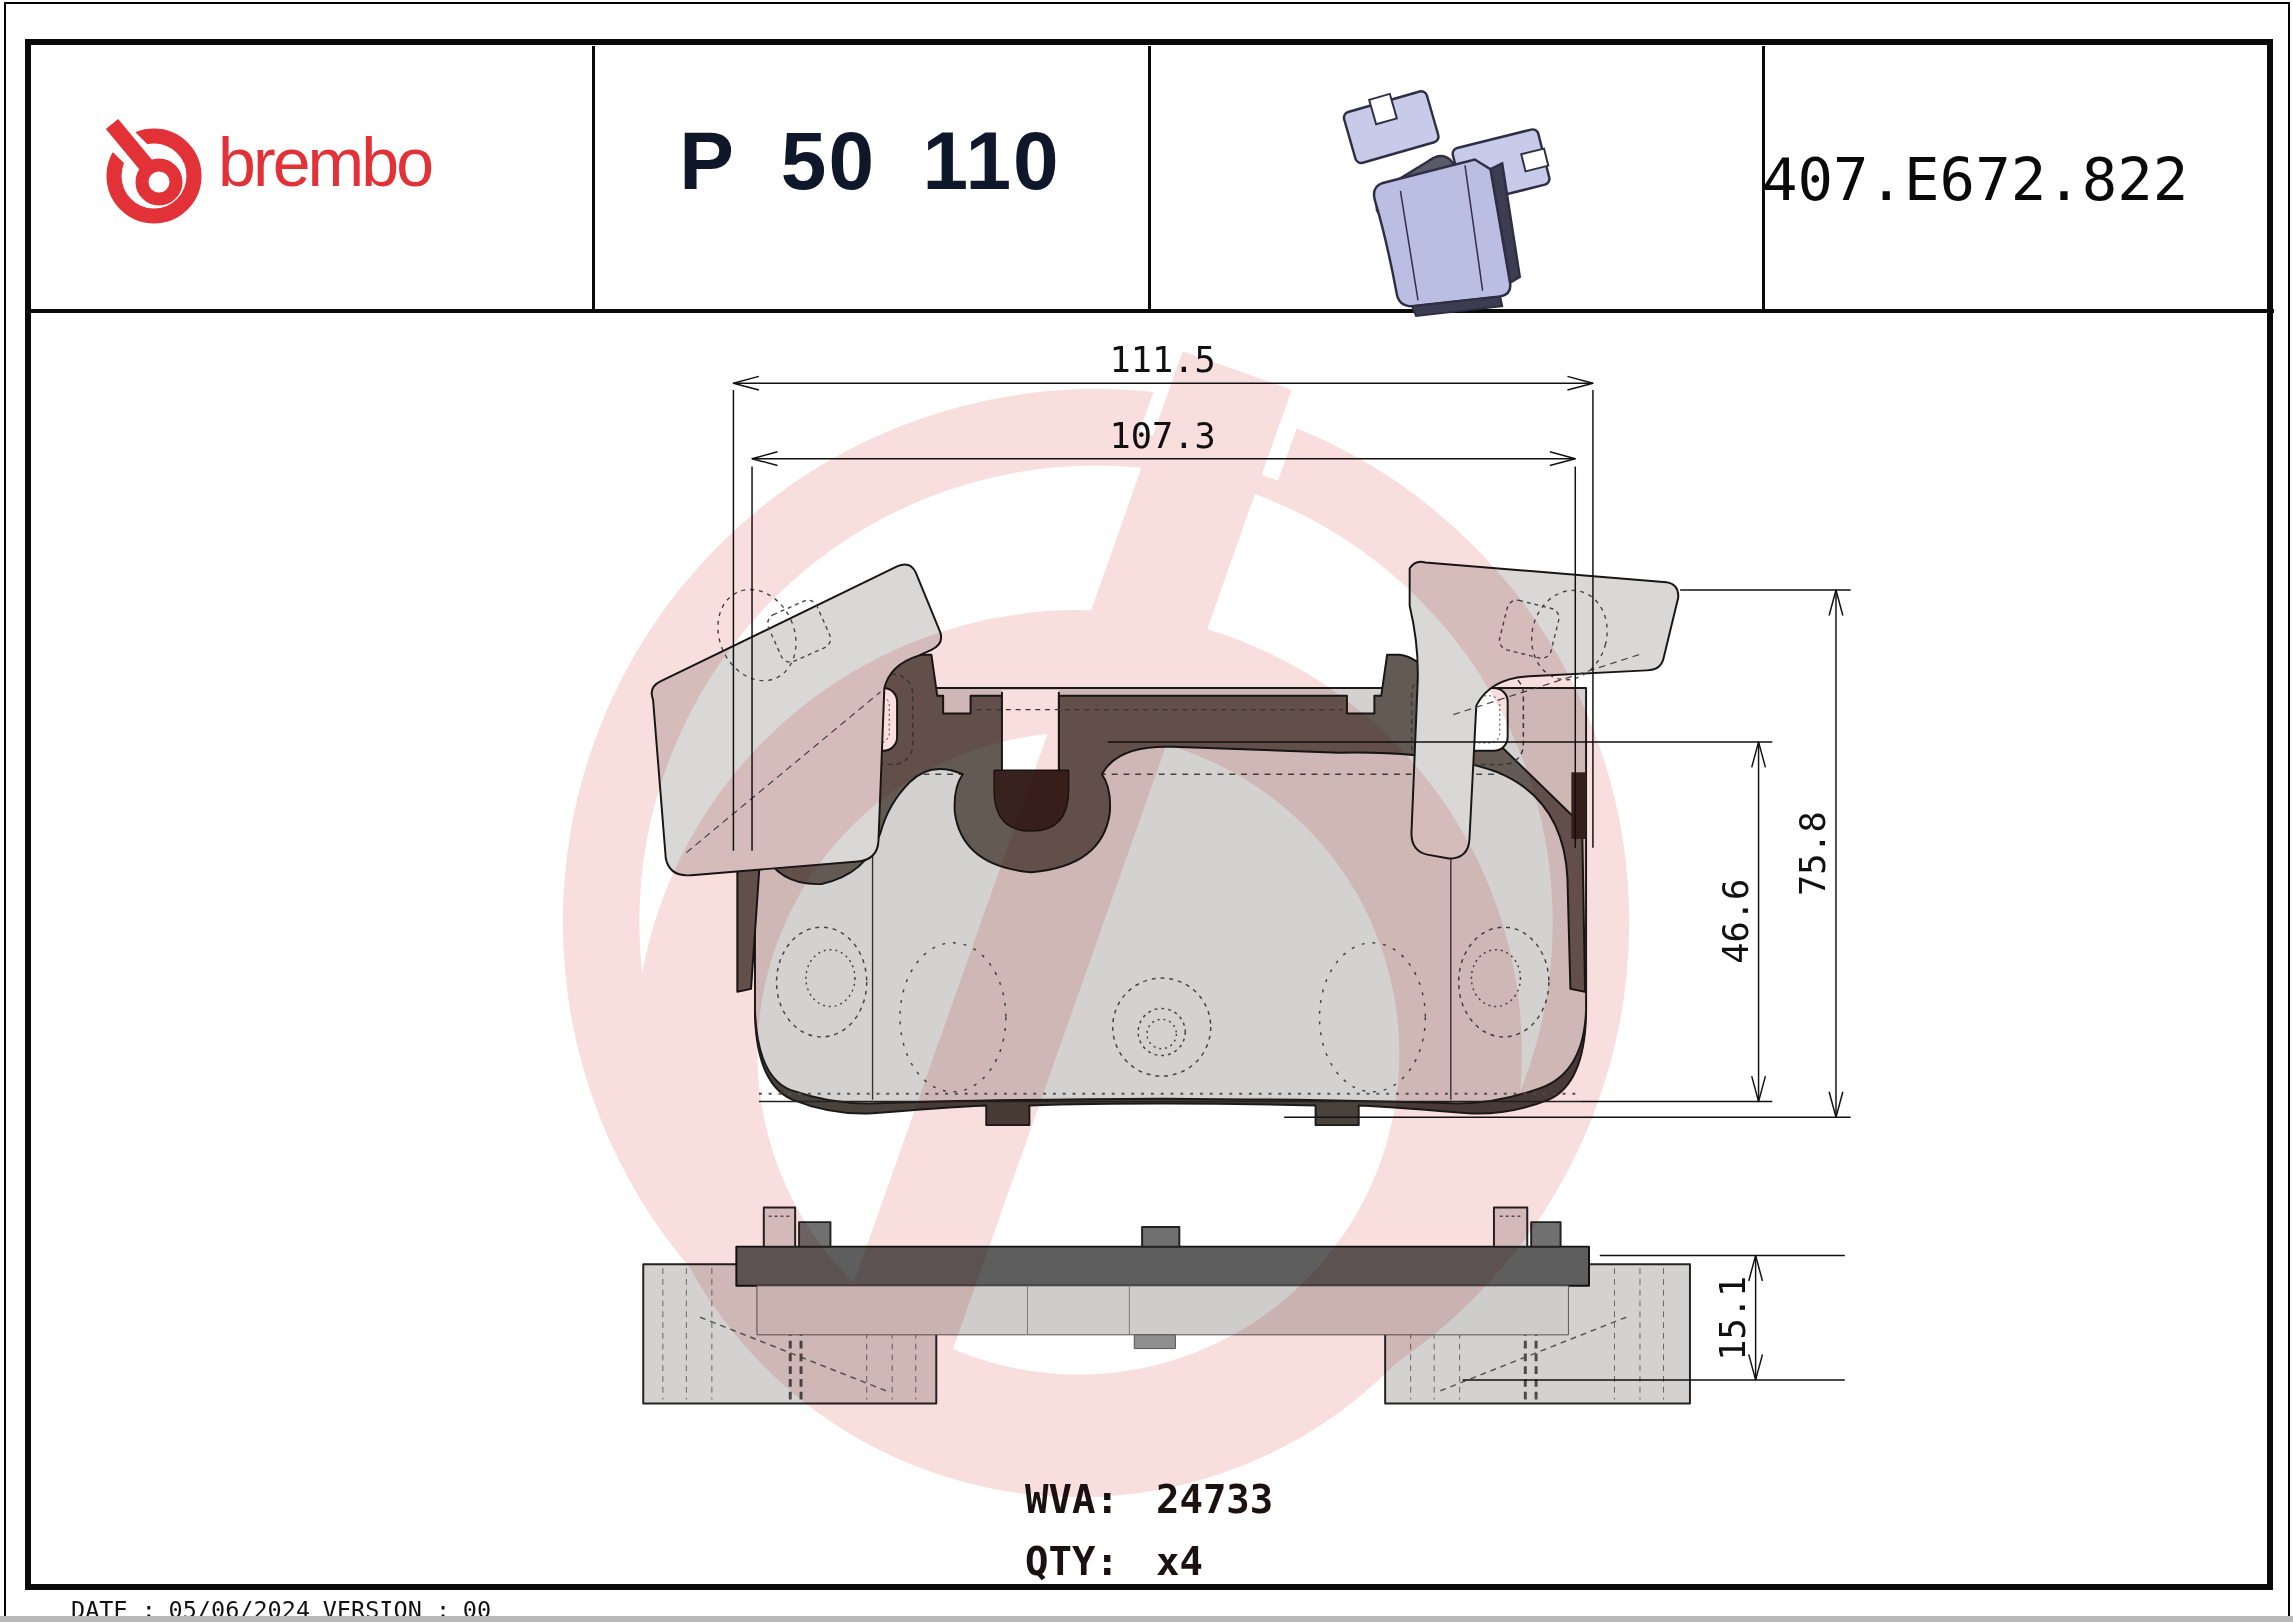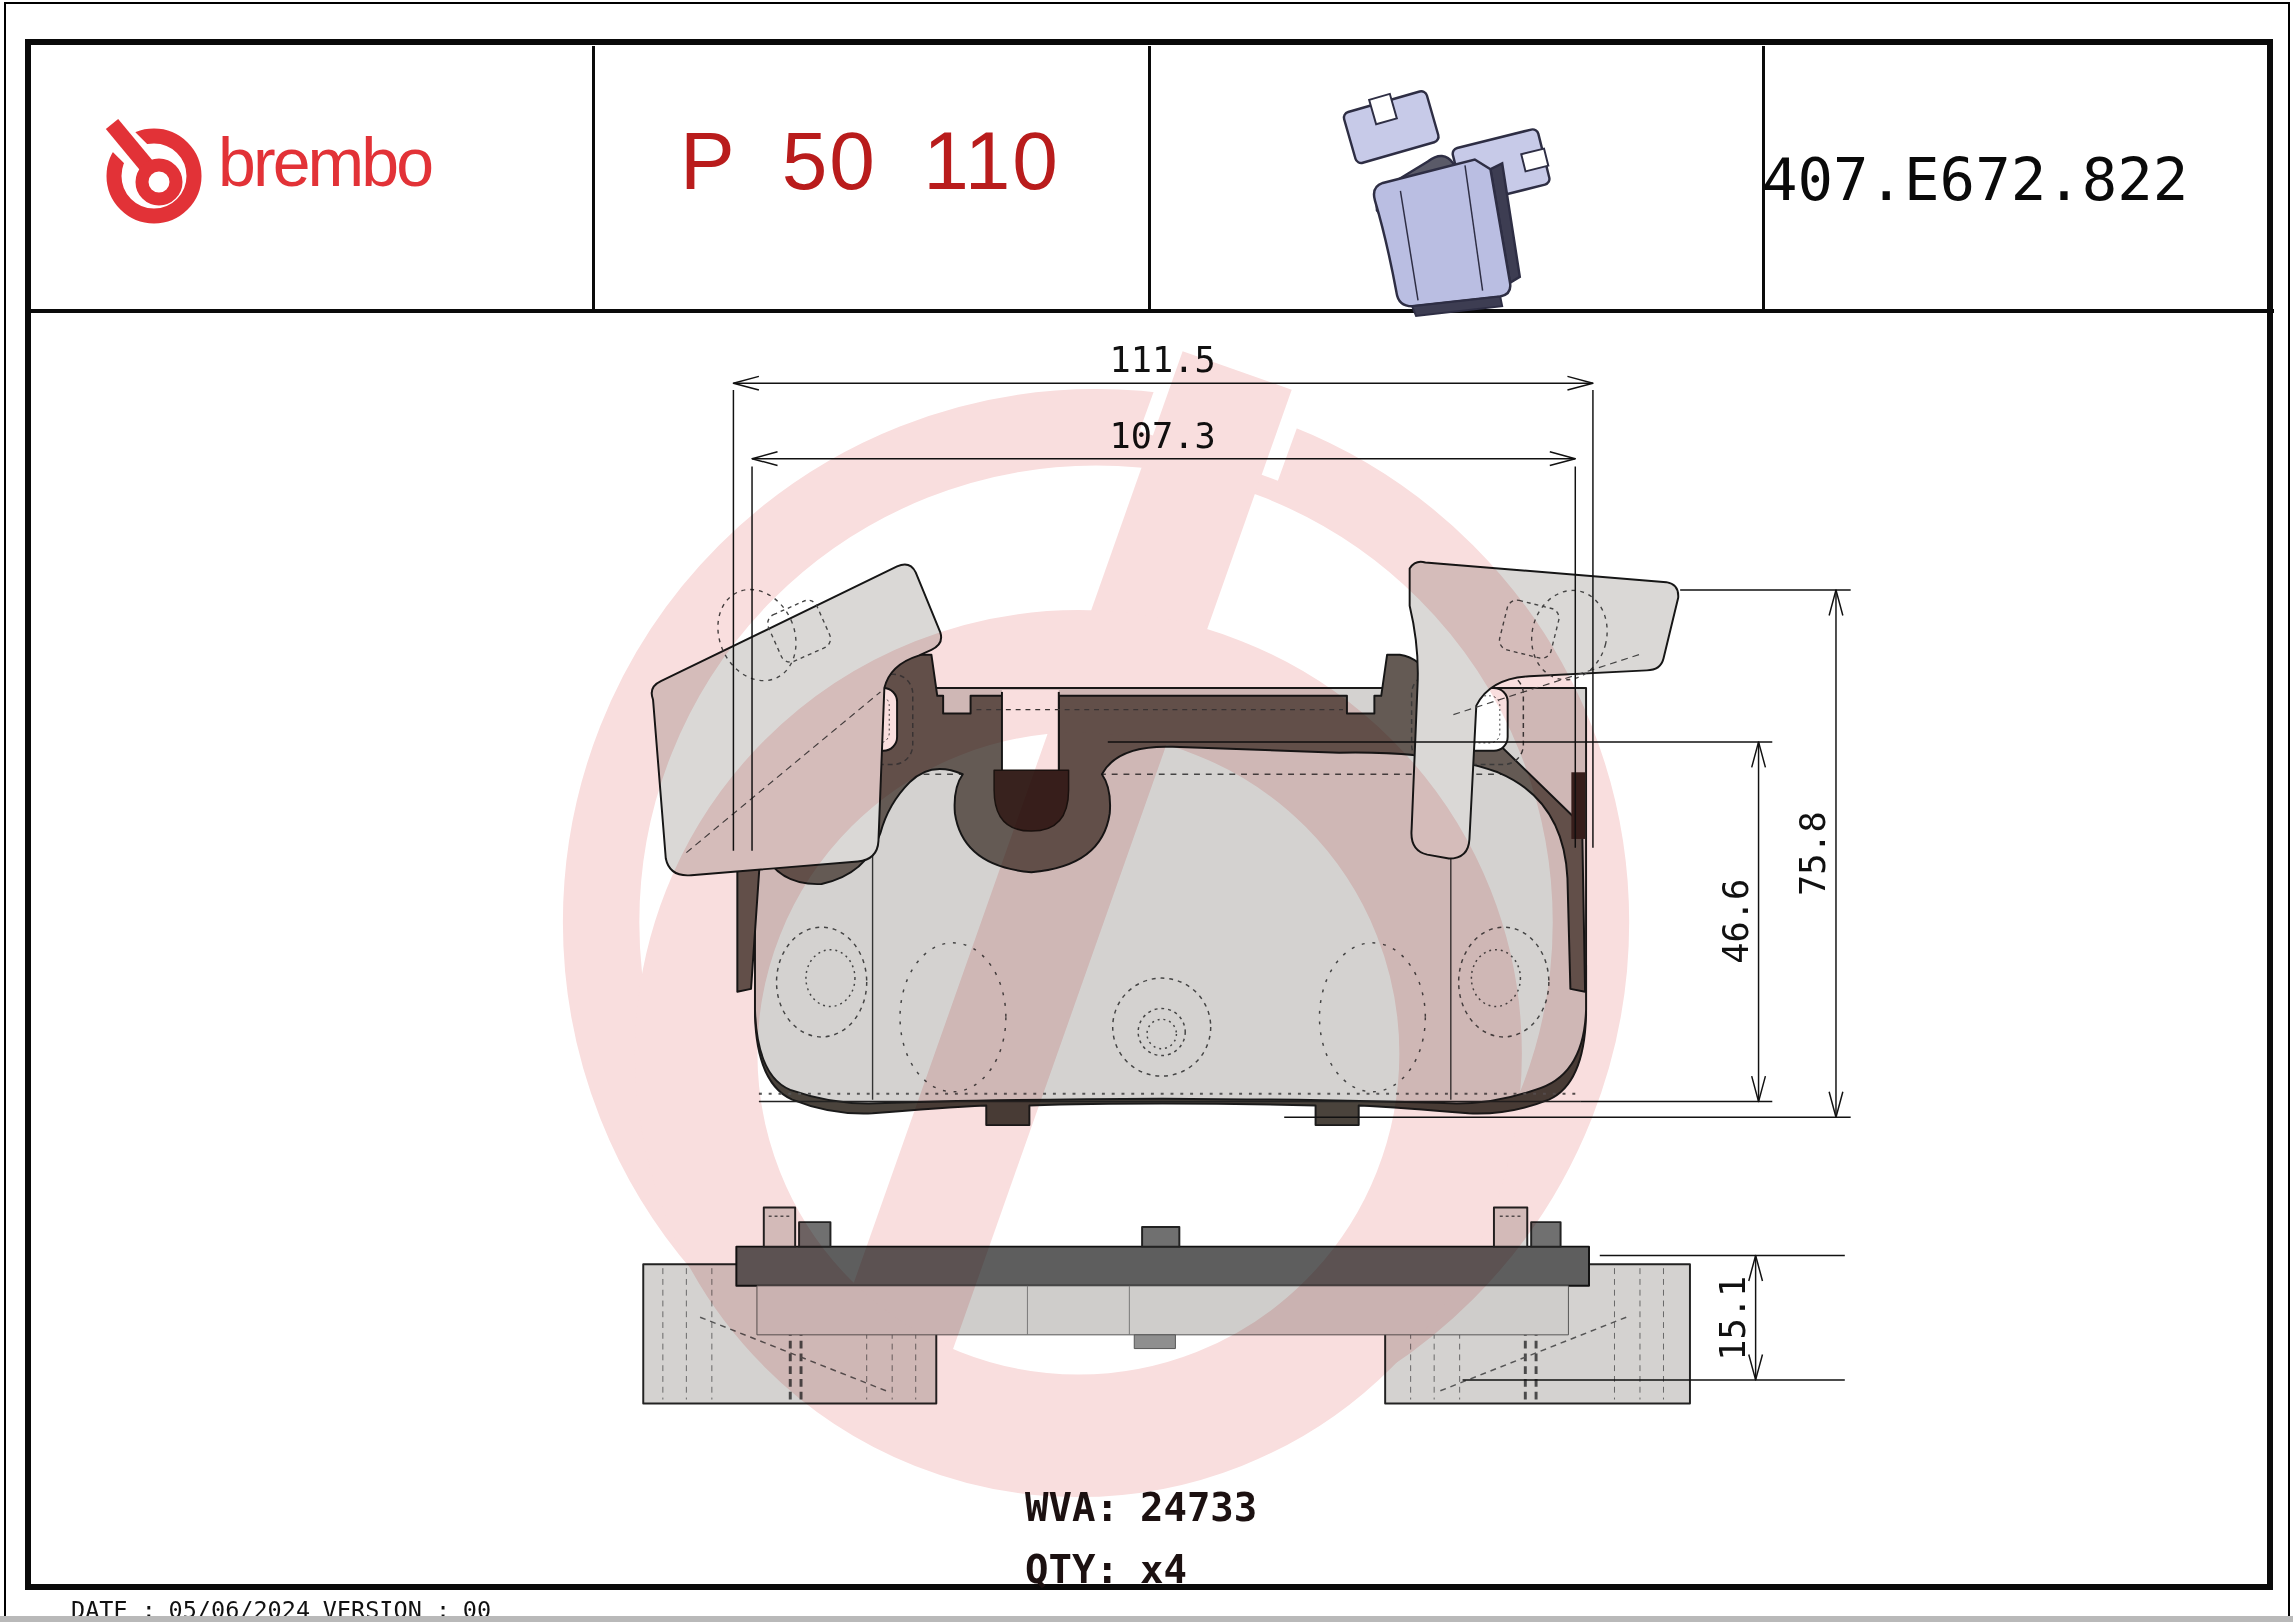--- a/index.html
+++ b/index.html
@@ -5,26 +5,26 @@
   html,body{margin:0;padding:0;background:#ffffff;}
   .page{position:relative;width:2294px;height:1622px;background:#ffffff;overflow:hidden;
         font-family:"Liberation Sans",sans-serif;}
   .outer-border{position:absolute;left:3.9px;top:2px;right:3.9px;bottom:2px;border:2px solid #000;}
   .main-box{position:absolute;left:24.5px;top:39px;width:2236px;height:1539px;border:6.9px solid #0a0a0a;}
   .hdr-divider{position:absolute;top:46px;width:2.9px;height:266px;background:#0a0a0a;}
   .hdr-bottom{position:absolute;left:24.5px;top:309px;width:2249px;height:3.9px;background:#0a0a0a;}
   .brand-text{position:absolute;left:218px;top:123px;font-size:68px;font-weight:normal;
       letter-spacing:-2.9px;color:#e23237;}
   .part-number{position:absolute;left:592px;top:114px;width:556px;text-align:center;
-      font-size:82px;font-weight:normal;color:#b91c1c;word-spacing:21.6px;letter-spacing:2px;}
+      font-size:82px;font-weight:bold;color:#0f172a;word-spacing:21.6px;letter-spacing:2px;}
   .catalog-code{position:absolute;left:1762px;top:145px;width:507px;
       font-family:"DejaVu Sans Mono",monospace;font-size:59px;color:#0a0a0a;}
   .info-block{position:absolute;left:1025px;top:1468px;color:#1c1111;
       font-family:"DejaVu Sans Mono",monospace;font-weight:bold;font-size:39px;}
-  .info-row{display:flex;gap:21px;height:62px;align-items:flex-end;}
+  .info-row{display:flex;gap:37px;height:62px;align-items:center;}
   .footer-line{position:absolute;left:71px;top:1596px;display:flex;gap:12.7px;
       font-family:"DejaVu Sans Mono",monospace;font-size:23.5px;color:#111;}
   .bottom-strip{position:absolute;left:0;top:1616px;width:2294px;height:5.9px;background:#b9b9b9;}
   svg{position:absolute;left:0;top:0;}
   .wm{mix-blend-mode:multiply;pointer-events:none;}
 </style>
 </head>
 <body>
 
 <div class="page">

